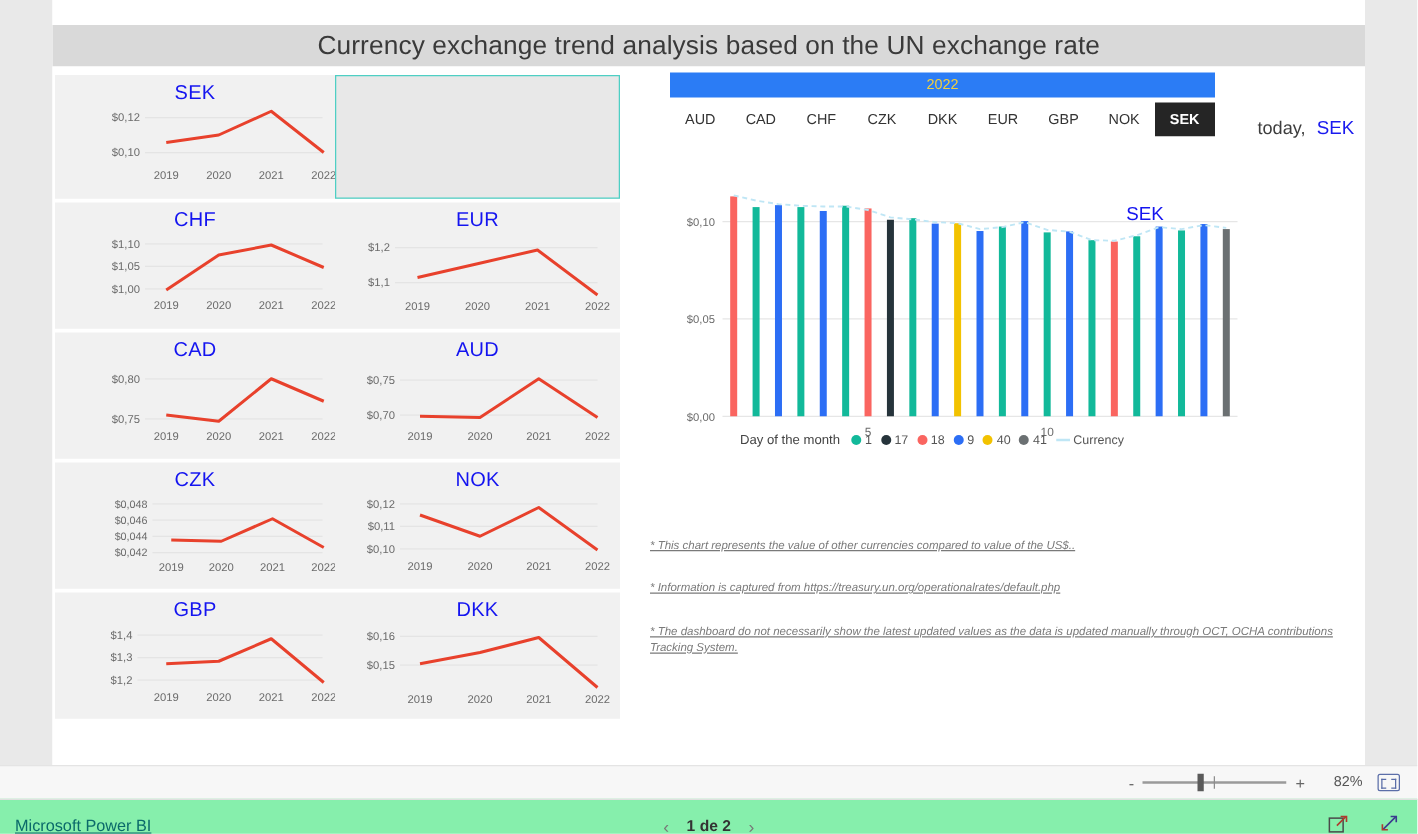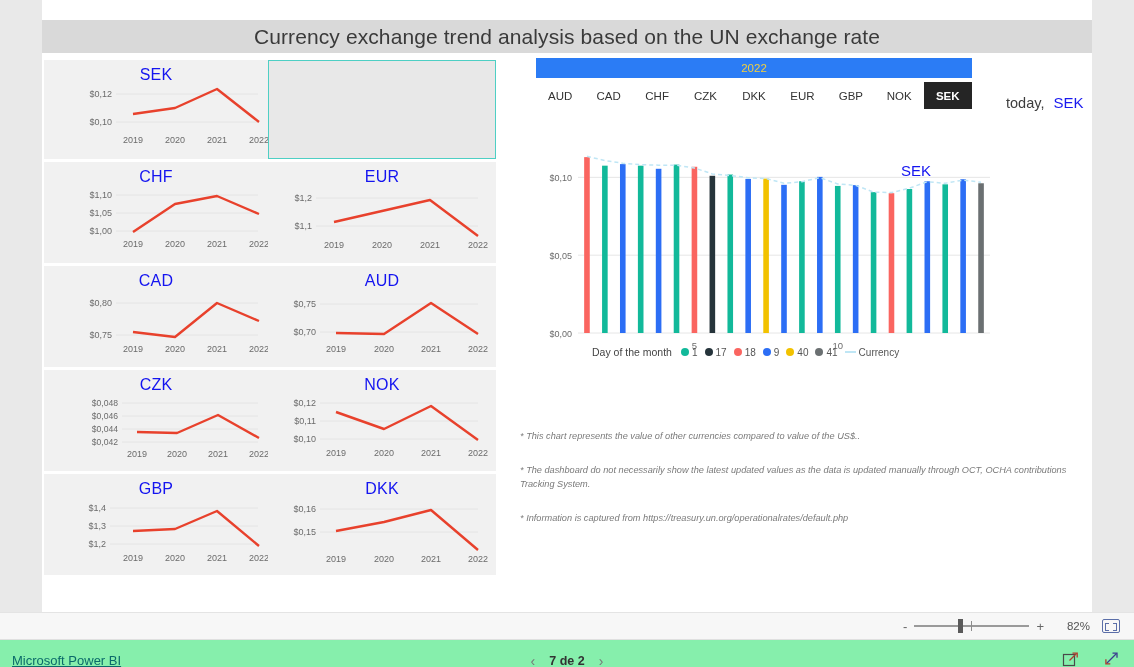--- a/index.html
+++ b/index.html
@@ -125,21 +125,21 @@
   }
 
   
   .footnotes {
     position: absolute; left: 478px; top: 430px;
     width: 560px;
     font-style: italic;
     font-size: 9.2px; color: #7a7a7a;
     line-height: 1.45;
   }
-  .footnotes p { margin: 0 0 21px 0; }
+  .footnotes p { margin: 0 0 21px 0; text-decoration: underline; }
 
   
   .zoom-bar {
     position: absolute; left: 0; top: 612px;
     width: 1134px; height: 27px;
     background: #f7f7f7;
     border-top: 1px solid #e4e4e4;
     display: flex; align-items: center; justify-content: flex-end;
     padding-right: 14px;
   }
@@ -469,42 +469,42 @@
         <span class="legend-item">
           <i class="legend-line"></i>
           <span>Currency</span>
         </span>
       </div>
 
     </div>
 
     <div class="footnotes">
       <p>* This chart represents the value of other currencies compared to value of the US$..</p>
+      <p>* Information is captured from https://treasury.un.org/operationalrates/default.php</p>
       <p>* The dashboard do not necessarily show the latest updated values as the data is updated manually through OCT, OCHA contributions Tracking System.</p>
-      <p>* Information is captured from https://treasury.un.org/operationalrates/default.php</p>
     </div>
 
   </div>
 
   <div class="zoom-bar">
     <span class="zoom-minus">-</span>
     <div class="zoom-track">
       <div class="zoom-tick"></div>
       <div class="zoom-thumb"></div>
     </div>
     <span class="zoom-plus">+</span>
     <span class="zoom-pct">82%</span>
     <span class="fit-icon"></span>
   </div>
 
   <div class="status-bar">
     <span class="pbi-link">Microsoft Power BI</span>
     <div class="pager">
       <span class="pager-prev">‹</span>
-      <span class="pager-label">7 de 2</span>
+      <span class="pager-label">1 de 2</span>
       <span class="pager-next">›</span>
     </div>
     <div class="status-actions">
       <span class="ico">
         <svg width="17" height="17" viewBox="0 0 17 17">
           <rect x="1.5" y="4.5" width="11" height="11" fill="none" stroke="#4a4a4a" stroke-width="1.2"></rect>
           <path d="M7.5 10.5 L14.5 3.5" stroke="#b03a2e" stroke-width="1.3" fill="none"></path>
           <path d="M10.5 3.2 L15.2 3.2 L15.2 7.6" fill="none" stroke="#b03a2e" stroke-width="1.3"></path>
         </svg>
       </span>

